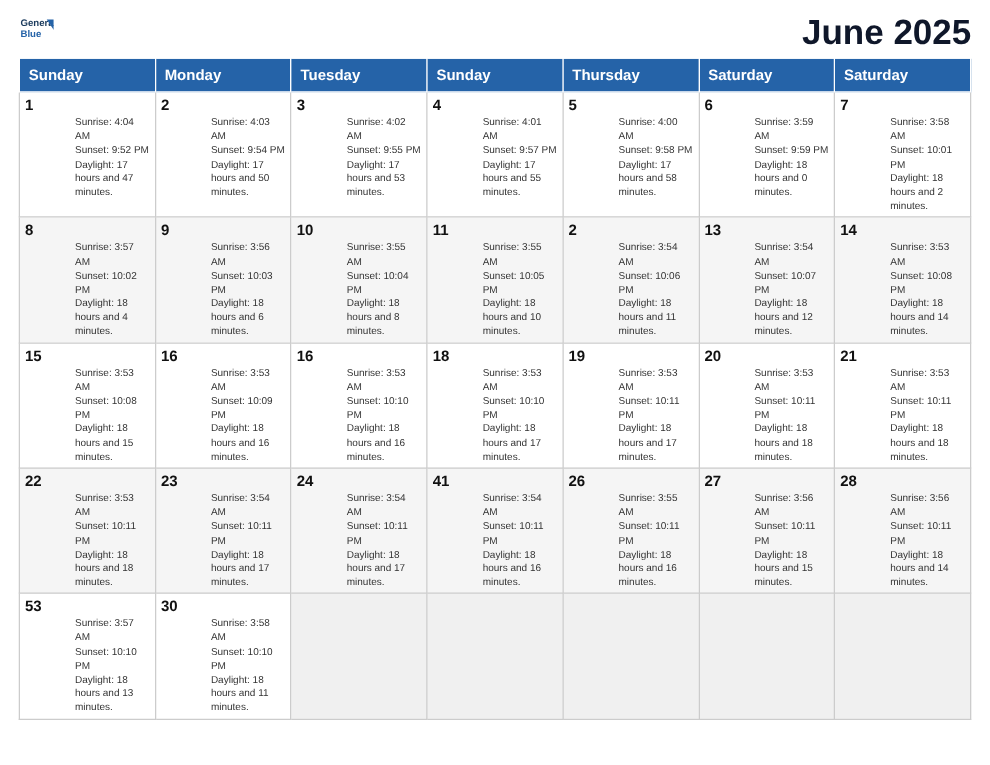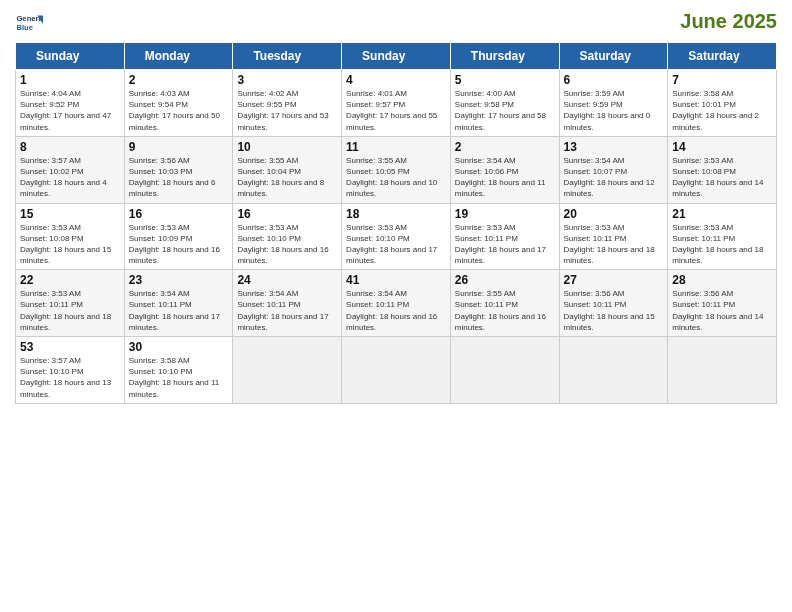--- a/index.html
+++ b/index.html
@@ -28,39 +28,39 @@
       gap: 4px;
     }
     .logo-icon {
       width: 28px;
       height: 28px;
     }
     .title-block {
       text-align: right;
     }
     .main-title {
-      font-size: 20px;
+      font-size: 28px;
       font-weight: bold;
-      color: #4d7c0f;
+      color: #0f172a;
     }
     .subtitle {
       font-size: 13px;
       color: #333;
     }
     .calendar {
       width: 100%;
       border-collapse: collapse;
       margin-top: 4px;
     }
     .calendar th {
       background: #2563a8;
       color: #fff;
       font-size: 12px;
       font-weight: bold;
-      padding: 6px 20px;
+      padding: 6px 7px;
       text-align: left;
       border: 1px solid #fff;
     }
     .calendar td {
       vertical-align: top;
       border: 1px solid #ccc;
       padding: 3px 4px;
       font-size: 8.5px;
       color: #222;
       width: calc(100% / 7);
@@ -74,20 +74,21 @@
       font-size: 12px;
       font-weight: bold;
       color: #111;
       display: block;
       margin-bottom: 1px;
     }
     .day-info {
       font-size: 8px;
       color: #333;
       line-height: 1.4;
+      margin-left: 40px;
     }
     .row-shade {
       background: #f5f5f5 !important;
     }
   </style>
 </head>
 <body>
 
 <div class="page">
   <div class="header-row">

